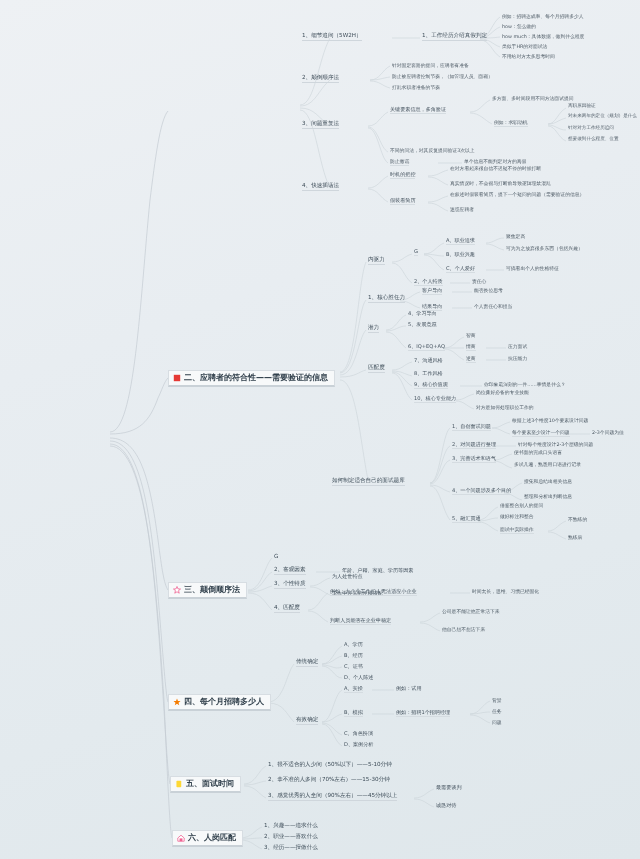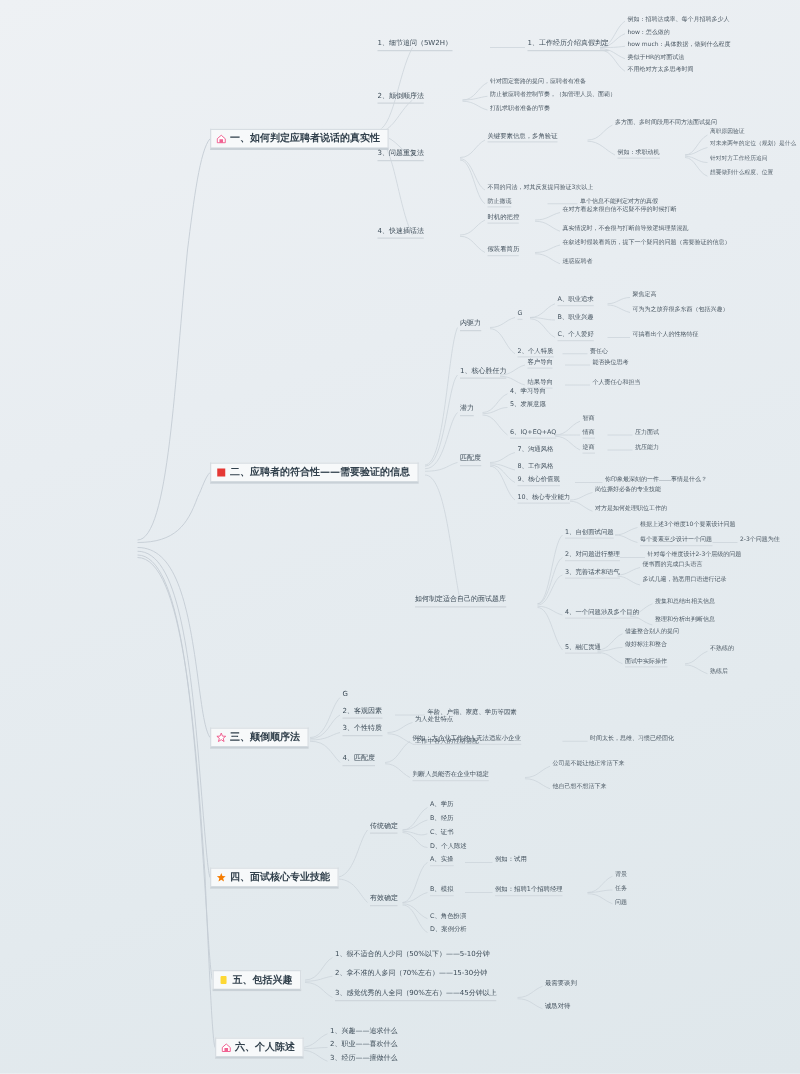--- a/index.html
+++ b/index.html
@@ -187,29 +187,20 @@
       <path d="M414 798 C 424 798 426 792 434 789"></path>
       <path d="M414 799 C 424 799 426 804 434 807"></path>
 
       <path d="M240 838 C 252 838 254 830 262 827"></path>
       <path d="M240 839 C 252 839 254 838 262 838"></path>
       <path d="M240 840 C 252 840 254 846 262 849"></path>
     </g>
   </svg>
 
 
-  <div class="node b1" style="left:168px;top:103px;">
-    <span class="ico">
-      <svg viewBox="0 0 10 10" width="8" height="8">
-          <path d="M1 5 L5 1.5 L9 5 L9 9 L1 9 Z" fill="#fff" stroke="#f06292" stroke-width="1"></path>
-          <rect x="3.2" y="5.5" width="3.6" height="3.5" fill="#f06292"></rect>
-        </svg>
-    </span>
-    <span>一、如何判定应聘者说话的真实性</span>
-  </div>
 
   <div class="node t2 u2" style="left:302px;top:33px;">1、细节追问（5W2H）</div>
   <div class="node t2 u2" style="left:422px;top:33px;">1、工作经历介绍真假判定</div>
   <div class="node t4" style="left:502px;top:14px;">例如：招聘达成率、每个月招聘多少人</div>
   <div class="node t4" style="left:502px;top:24px;">how：怎么做的</div>
   <div class="node t4" style="left:502px;top:34px;">how much：具体数据，做到什么程度</div>
   <div class="node t4" style="left:502px;top:44px;">类似于HR的对面试法</div>
   <div class="node t4" style="left:502px;top:54px;">不用给对方太多思考时间</div>
 
   <div class="node t2 u2" style="left:302px;top:75px;">2、颠倒顺序法</div>
@@ -323,21 +314,21 @@
   <div class="node t3 u3" style="left:330px;top:618px;">判断人员能否在企业中稳定</div>
   <div class="node t4" style="left:442px;top:609px;">公司是不能让他正常活下来</div>
   <div class="node t4" style="left:442px;top:627px;">他自己想不想活下来</div>
 
   <div class="node b1" style="left:168px;top:694px;">
     <span class="ico">
       <svg viewBox="0 0 10 10" width="8" height="8">
           <path d="M5 0.6 L6.2 3.6 L9.4 3.8 L6.9 5.8 L7.8 9 L5 7.2 L2.2 9 L3.1 5.8 L0.6 3.8 L3.8 3.6 Z" fill="#f57c00"></path>
         </svg>
     </span>
-    <span>四、面试核心专业技能</span>
+    <span>四、每个月招聘多少人</span>
   </div>
 
   <div class="node t2 u2" style="left:296px;top:659px;">传统确定</div>
   <div class="node t3" style="left:344px;top:642px;">A、学历</div>
   <div class="node t3" style="left:344px;top:653px;">B、经历</div>
   <div class="node t3" style="left:344px;top:664px;">C、证书</div>
   <div class="node t3" style="left:344px;top:675px;">D、个人陈述</div>
 
   <div class="node t2 u2" style="left:296px;top:717px;">有效确定</div>
   <div class="node t3 u3" style="left:344px;top:686px;">A、实操</div>
@@ -349,33 +340,33 @@
   <div class="node t4" style="left:492px;top:720px;">问题</div>
   <div class="node t3" style="left:344px;top:731px;">C、角色扮演</div>
   <div class="node t3" style="left:344px;top:742px;">D、案例分析</div>
 
   <div class="node b1" style="left:170px;top:776px;">
     <span class="ico">
       <svg viewBox="0 0 10 10" width="8" height="8">
           <rect x="1.8" y="1" width="6" height="8" rx="1" fill="#fdd835"></rect>
         </svg>
     </span>
-    <span>五、包括兴趣</span>
+    <span>五、面试时间</span>
   </div>
   <div class="node t2" style="left:268px;top:762px;">1、很不适合的人少问（50%以下）——5-10分钟</div>
   <div class="node t2" style="left:268px;top:777px;">2、拿不准的人多问（70%左右）——15-30分钟</div>
   <div class="node t2 u2" style="left:268px;top:793px;">3、感觉优秀的人全问（90%左右）——45分钟以上</div>
   <div class="node t3" style="left:436px;top:785px;">最需要谈判</div>
   <div class="node t3" style="left:436px;top:803px;">诚恳对待</div>
 
   <div class="node b1" style="left:172px;top:830px;">
     <span class="ico">
       <svg viewBox="0 0 10 10" width="8" height="8">
           <path d="M1 5 L5 1.5 L9 5 L9 9 L1 9 Z" fill="#fff" stroke="#f06292" stroke-width="1"></path>
           <rect x="3.2" y="5.5" width="3.6" height="3.5" fill="#f06292"></rect>
         </svg>
     </span>
-    <span>六、个人陈述</span>
+    <span>六、人岗匹配</span>
   </div>
   <div class="node t2" style="left:264px;top:823px;">1、兴趣——追求什么</div>
   <div class="node t2" style="left:264px;top:834px;">2、职业——喜欢什么</div>
   <div class="node t2" style="left:264px;top:845px;">3、经历——擅做什么</div>
 </div>
 
 </body></html>

